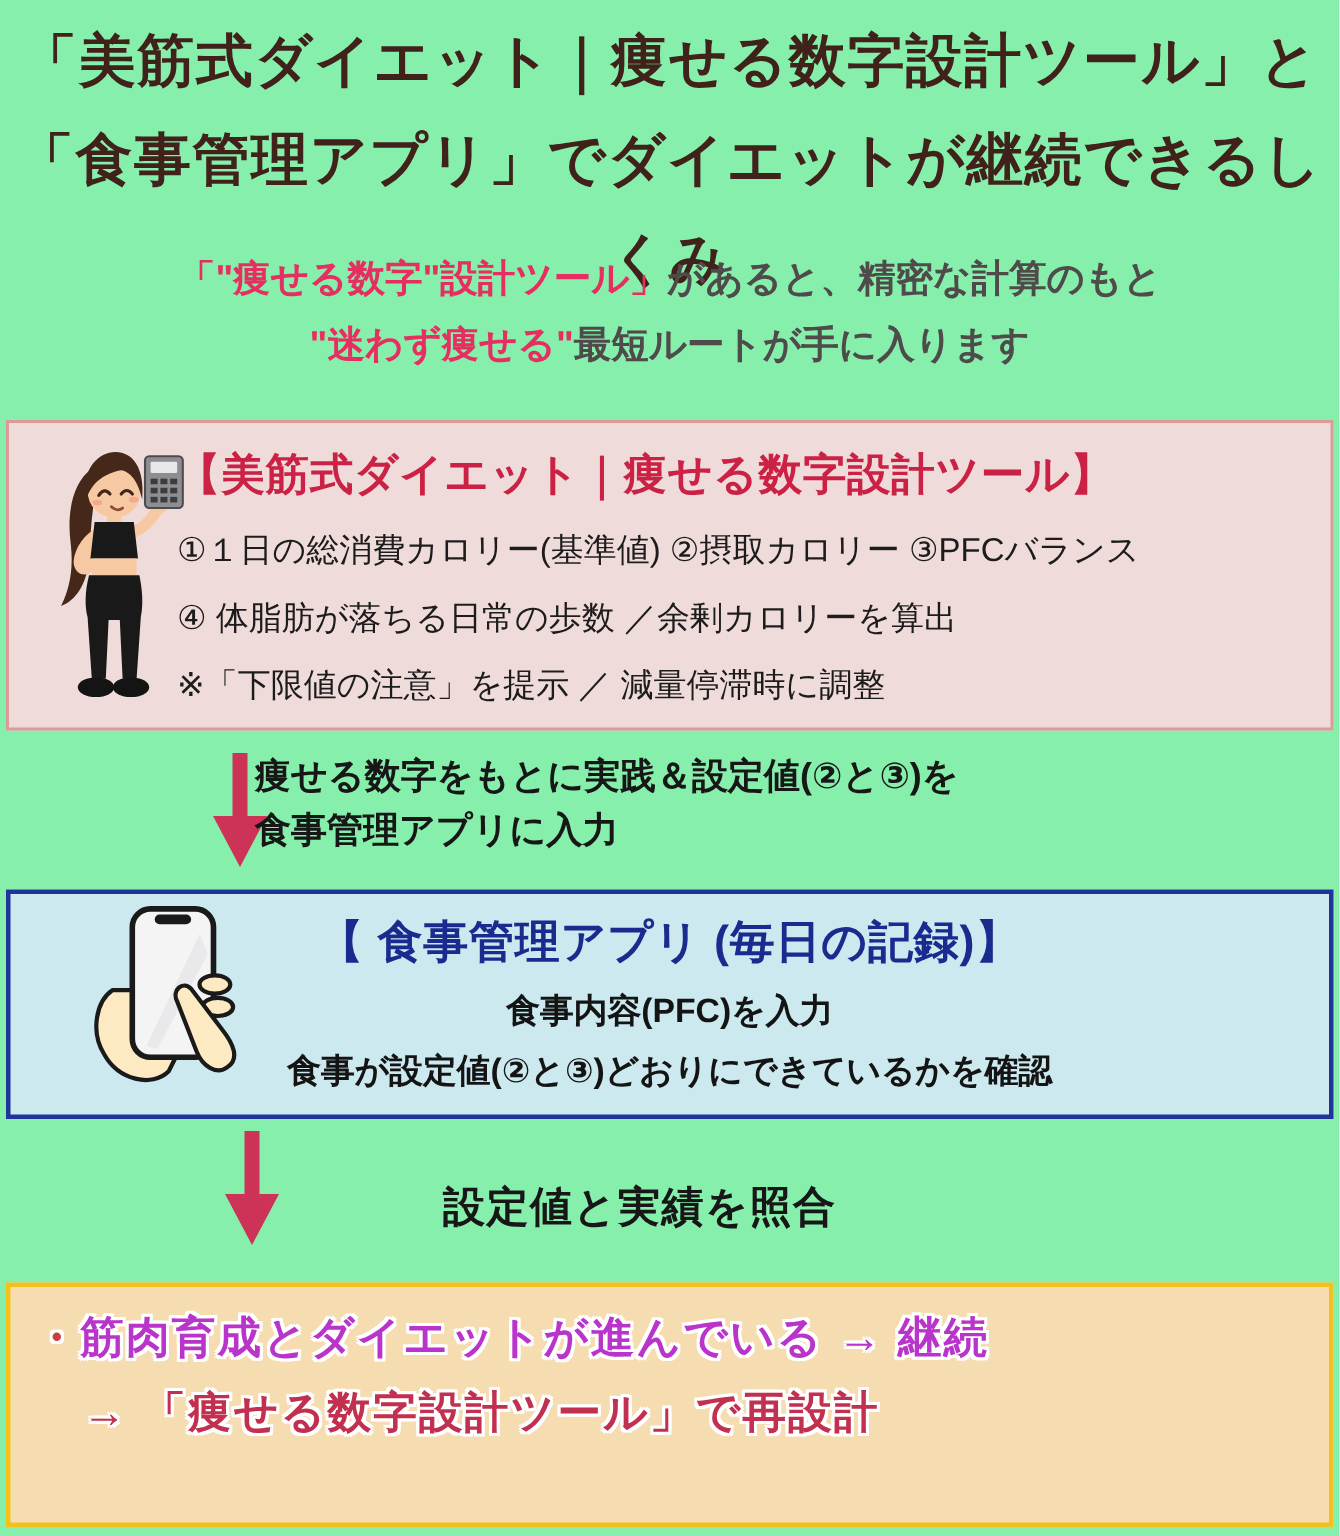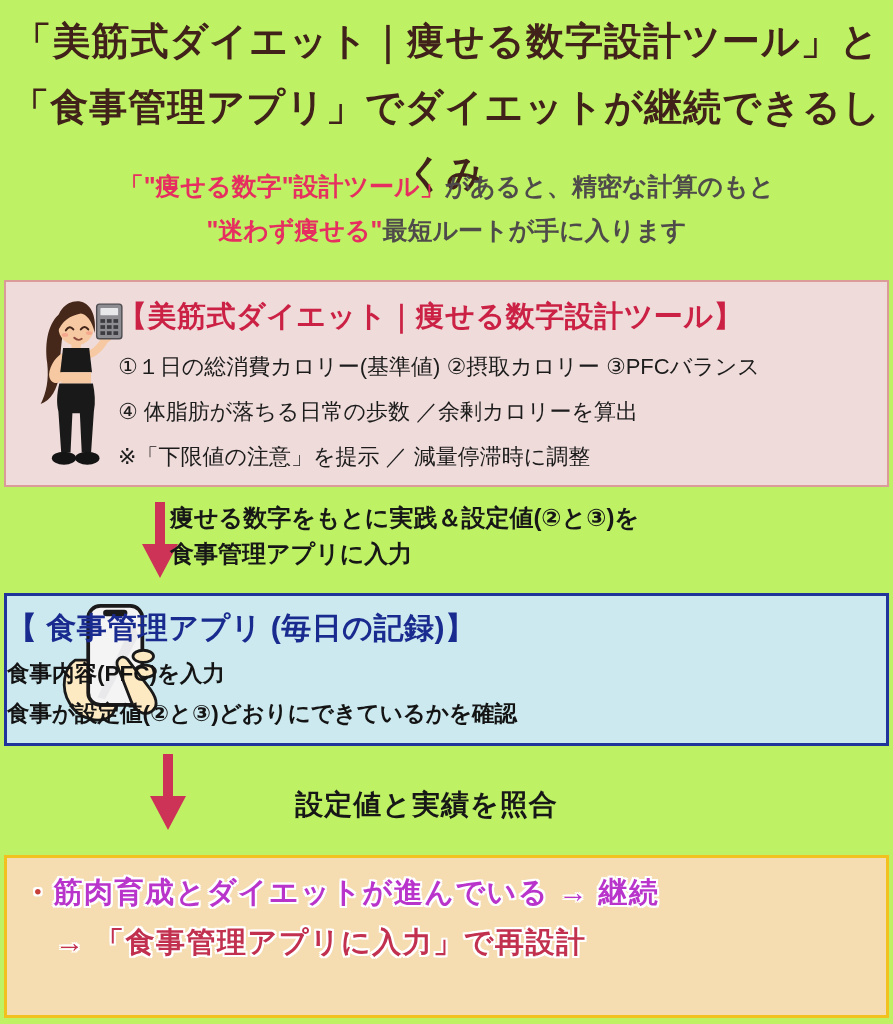--- a/index.html
+++ b/index.html
@@ -1,16 +1,16 @@
 <!DOCTYPE html>
 <html lang="ja"><head>
 <meta charset="utf-8">
 <style>
   html,body{margin:0;padding:0;background:#fff;}
-  .canvas{position:relative;width:893px;height:1024px;background:#bef264;
+  .canvas{position:relative;width:893px;height:1024px;background:#86efac;
           font-family:"Liberation Sans","DejaVu Sans",sans-serif;overflow:hidden;}
 
   
   .main-title{position:absolute;top:8px;left:0;width:100%;text-align:center;
               color:#40221a;font-size:38px;font-weight:900;line-height:66px;letter-spacing:1px;}
   .hl{position:relative;display:inline-block;}
   .hl::before{content:"";position:absolute;z-index:-1;left:-8px;right:-10px;bottom:-12px;
               height:27px;background:#f8cdc7;border-radius:12px 7px 10px 8px;transform:rotate(-0.4deg);}
 
   
@@ -33,21 +33,21 @@
   .flow1-arrow{position:absolute;left:138px;top:502px;}
   .flow1-text{position:absolute;left:170px;right:26px;top:500px;text-align:left;
               color:#171717;font-size:24px;font-weight:800;line-height:36px;}
   .flow2-arrow{position:absolute;left:146px;top:754px;}
   .flow2-text{position:absolute;left:120px;right:160px;top:786px;text-align:center;
               color:#171717;font-size:28px;font-weight:900;letter-spacing:1px;}
 
   
   .app-box{top:593px;height:153px;background:#cbe9ee;border:3px solid #20349c;}
   .phone-wrap{position:absolute;left:42px;top:4px;}
-  .app-content{position:absolute;left:0;right:0;top:0;text-align:left;}
+  .app-content{position:absolute;left:0;right:0;top:0;text-align:center;}
   .app-title{color:#1a2b90;font-size:30px;font-weight:900;margin:12px 0 9px;letter-spacing:0.5px;}
   .app-line{color:#141414;font-size:22.5px;font-weight:700;margin:9px 0;}
 
   
   .result-box{top:855px;height:163px;background:#f5dcb1;border:3px solid #f3c11d;padding:9px 16px;}
   .r-line{font-size:29px;font-weight:900;line-height:50px;letter-spacing:1.5px;white-space:nowrap;
           text-shadow:-2px -2px 0 #fff,0 -2px 0 #fff,2px -2px 0 #fff,-2px 0 0 #fff,
                       2px 0 0 #fff,-2px 2px 0 #fff,0 2px 0 #fff,2px 2px 0 #fff;}
   .bullet{color:#c8403a;}
   .magenta{color:#b834cb;}
@@ -146,16 +146,16 @@
 
   <div class="flow2-arrow">
     <svg class="arrow-svg" viewBox="0 0 44 76" aria-hidden="true">
       <path d="M17,0 h10 v42 h13 L22,76 L4,42 h13 Z" fill="#cc3356"></path>
     </svg>
   </div>
   <div class="flow2-text">設定値と実績を照合</div>
 
   <div class="box result-box">
     <div class="r-line"><span class="bullet">・</span><span class="magenta">筋肉育成とダイエットが進んでいる → 継続</span></div>
-    <div class="r-line indent"><span class="crimson">→ 「食事管理アプリに入力」で再設計</span></div>
+    <div class="r-line indent"><span class="crimson">→ 「痩せる数字設計ツール」で再設計</span></div>
   </div>
 
 </div>
 
 </body></html>

